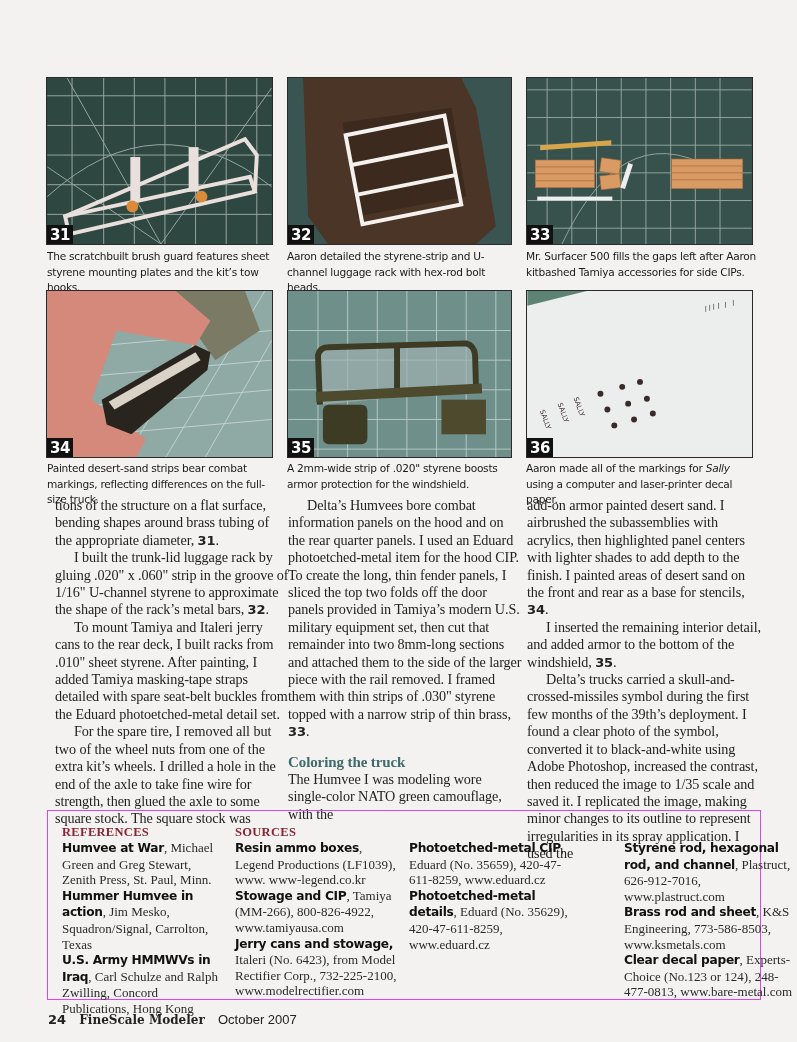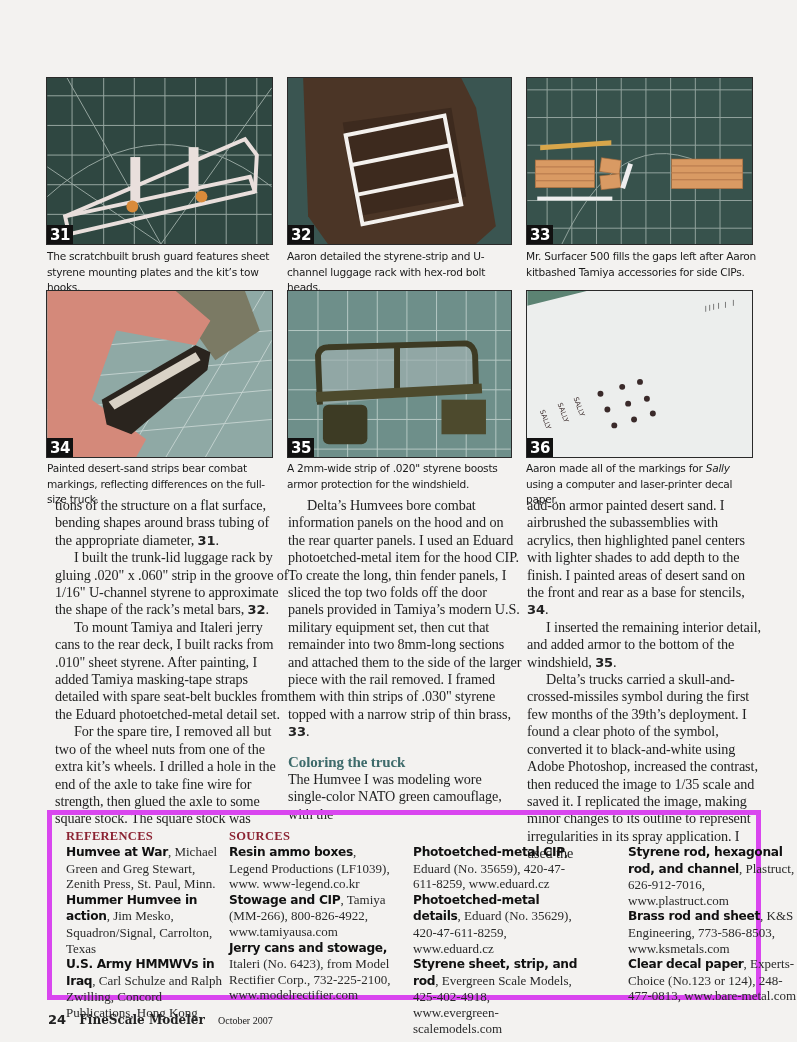--- a/index.html
+++ b/index.html
@@ -37,38 +37,38 @@
   }
   .col p { margin: 0; }
   .col p.ind { text-indent: 19px; }
   .ref { font-family: "DejaVu Sans", sans-serif; font-weight: bold; font-size: 13px; }
   .section-head {
     font-family: Liberation Serif, serif; font-weight: bold;
     color: #3e6b6b; font-size: 15px; margin-top: 12px; line-height: 18px;
   }
   .box {
     position: absolute; left: 47px; top: 810px; width: 714px; height: 190px;
-    border: 5px solid #d946ef; box-sizing: border-box;
+    border: 1px solid #d946ef; box-sizing: border-box;
   }
   .bcol {
     position: absolute; top: 14px;
     font-size: 13px; line-height: 15.6px; color: #2a2a2a;
   }
   .bhead {
     font-family: "Liberation Serif", serif; font-weight: bold; color: #8b2332;
     font-size: 12.5px; letter-spacing: 0.3px; line-height: 15px;
   }
   .entry b { font-family: "DejaVu Sans", sans-serif; font-weight: bold; font-size: 12.2px; color: #111; letter-spacing: -0.3px; }
   .footer {
     position: absolute; left: 48px; top: 1012px;
     font-size: 13px; color: #222;
   }
   .footer .pg { font-family: "DejaVu Sans", sans-serif; font-weight: bold; font-size: 13px; margin-right: 10px; }
   .footer .mag { font-family: "DejaVu Serif", serif; font-weight: bold; font-size: 12px; margin-right: 10px; margin-top: 18px; }
-  .footer .date { font-family: Liberation Serif, serif; font-size: 10px; }
+  .footer .date { font-family: Liberation Sans, sans-serif; font-size: 13px; }
 </style>
 </head>
 <body>
 
 <div class="photo" style="left:46px;top:77px;width:227px;height:168px;background:#2f4741;">
   <svg viewBox="0 0 227 168">
     <g stroke="#b9c6c0" stroke-width="1" opacity="0.75">
       <line x1="0" y1="18" x2="227" y2="18"></line>
         <line x1="0" y1="48" x2="227" y2="48"></line>
         <line x1="0" y1="78" x2="227" y2="78"></line>
@@ -256,30 +256,29 @@
   <p class="ind">Delta’s trucks carried a skull-and-crossed-missiles symbol during the first few months of the 39th’s deployment. I found a clear photo of the symbol, converted it to black-and-white using Adobe Photoshop, increased the contrast, then reduced the image to 1/35 scale and saved it. I replicated the image, making minor changes to its outline to represent irregularities in its spray application. I used the</p>
 </div>
 
 <div class="box">
   <div class="bcol" style="left:14px;width:165px;">
     <div class="bhead">REFERENCES</div>
     <div class="entry"><b>Humvee at War</b><span>, Michael Green and Greg Stewart, Zenith Press, St. Paul, Minn.</span></div>
     <div class="entry"><b>Hummer Humvee in action</b><span>, Jim Mesko, Squadron/Signal, Carrolton, Texas</span></div>
     <div class="entry"><b>U.S. Army HMMWVs in Iraq</b><span>, Carl Schulze and Ralph Zwilling, Concord Publications, Hong Kong</span></div>
   </div>
-  <div class="bcol" style="left:177px;width:168px;">
+  <div class="bcol" style="left:187px;width:168px;">
     <div class="bhead">SOURCES</div>
     <div class="entry"><b>Resin ammo boxes</b><span>, Legend Productions (LF1039), www. www-legend.co.kr</span></div>
     <div class="entry"><b>Stowage and CIP</b><span>, Tamiya (MM-266), 800-826-4922, www.tamiyausa.com</span></div>
     <div class="entry"><b>Jerry cans and stowage,</b><span> Italeri (No. 6423), from Model Rectifier Corp., 732-225-2100, www.modelrectifier.com</span></div>
   </div>
   <div class="bcol" style="left:361px;top:29px;width:165px;">
     <div class="entry"><b>Photoetched-metal CIP</b><span>, Eduard (No. 35659), 420-47-611-8259, www.eduard.cz</span></div>
     <div class="entry"><b>Photoetched-metal details</b><span>, Eduard (No. 35629), 420-47-611-8259, www.eduard.cz</span></div>
-    <div class="entry"><b>Styrene sheet, strip, and rod</b><span>, Evergreen Scale Models, 425-402-4918, www.evergreen-scalemodels.com</span></div>
   </div>
   <div class="bcol" style="left:532px;top:29px;width:170px;margin-left:44px;">
     <div class="entry"><b>Styrene rod, hexagonal rod, and channel</b><span>, Plastruct, 626-912-7016, www.plastruct.com</span></div>
     <div class="entry"><b>Brass rod and sheet</b><span>, K&amp;S Engineering, 773-586-8503, www.ksmetals.com</span></div>
     <div class="entry"><b>Clear decal paper</b><span>, Experts-Choice (No.123 or 124), 248-477-0813, www.bare-metal.com</span></div>
   </div>
 </div>
 
 <div class="footer">
   <span class="pg">24</span>

